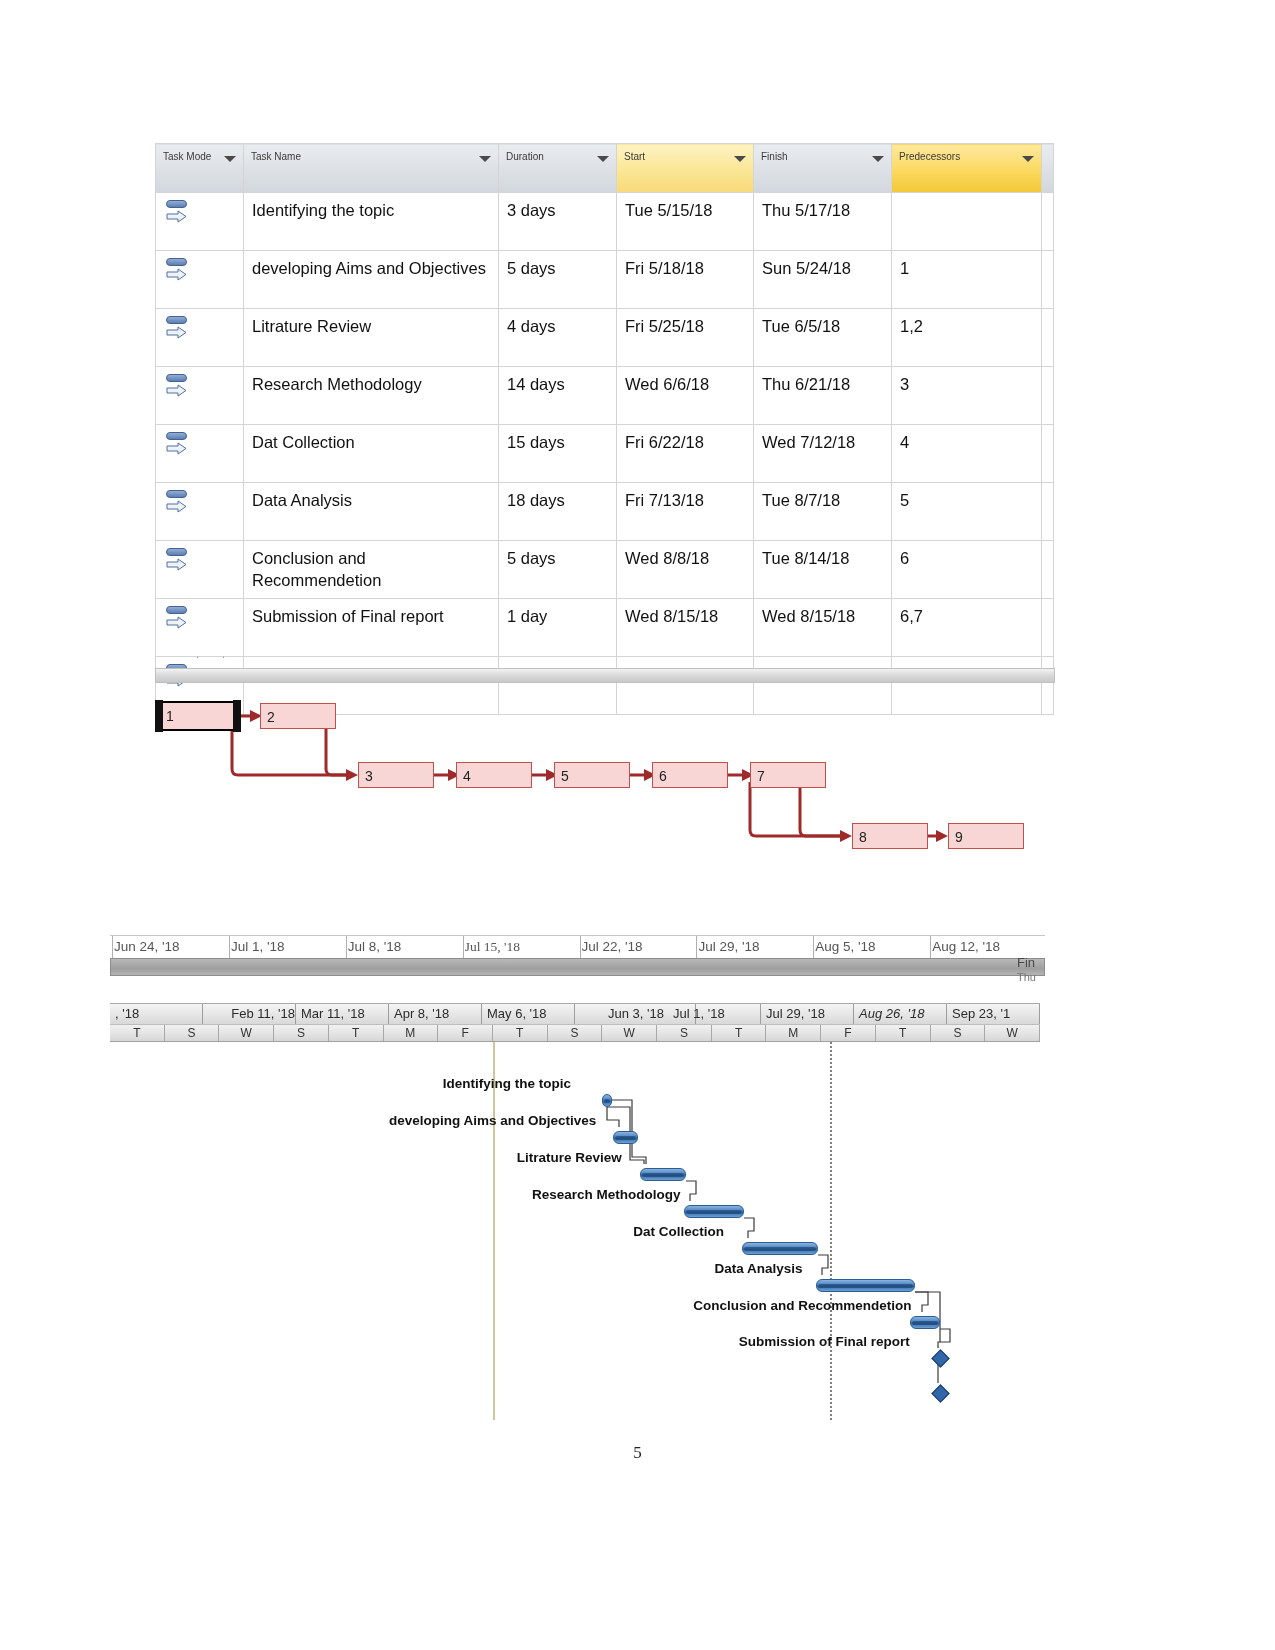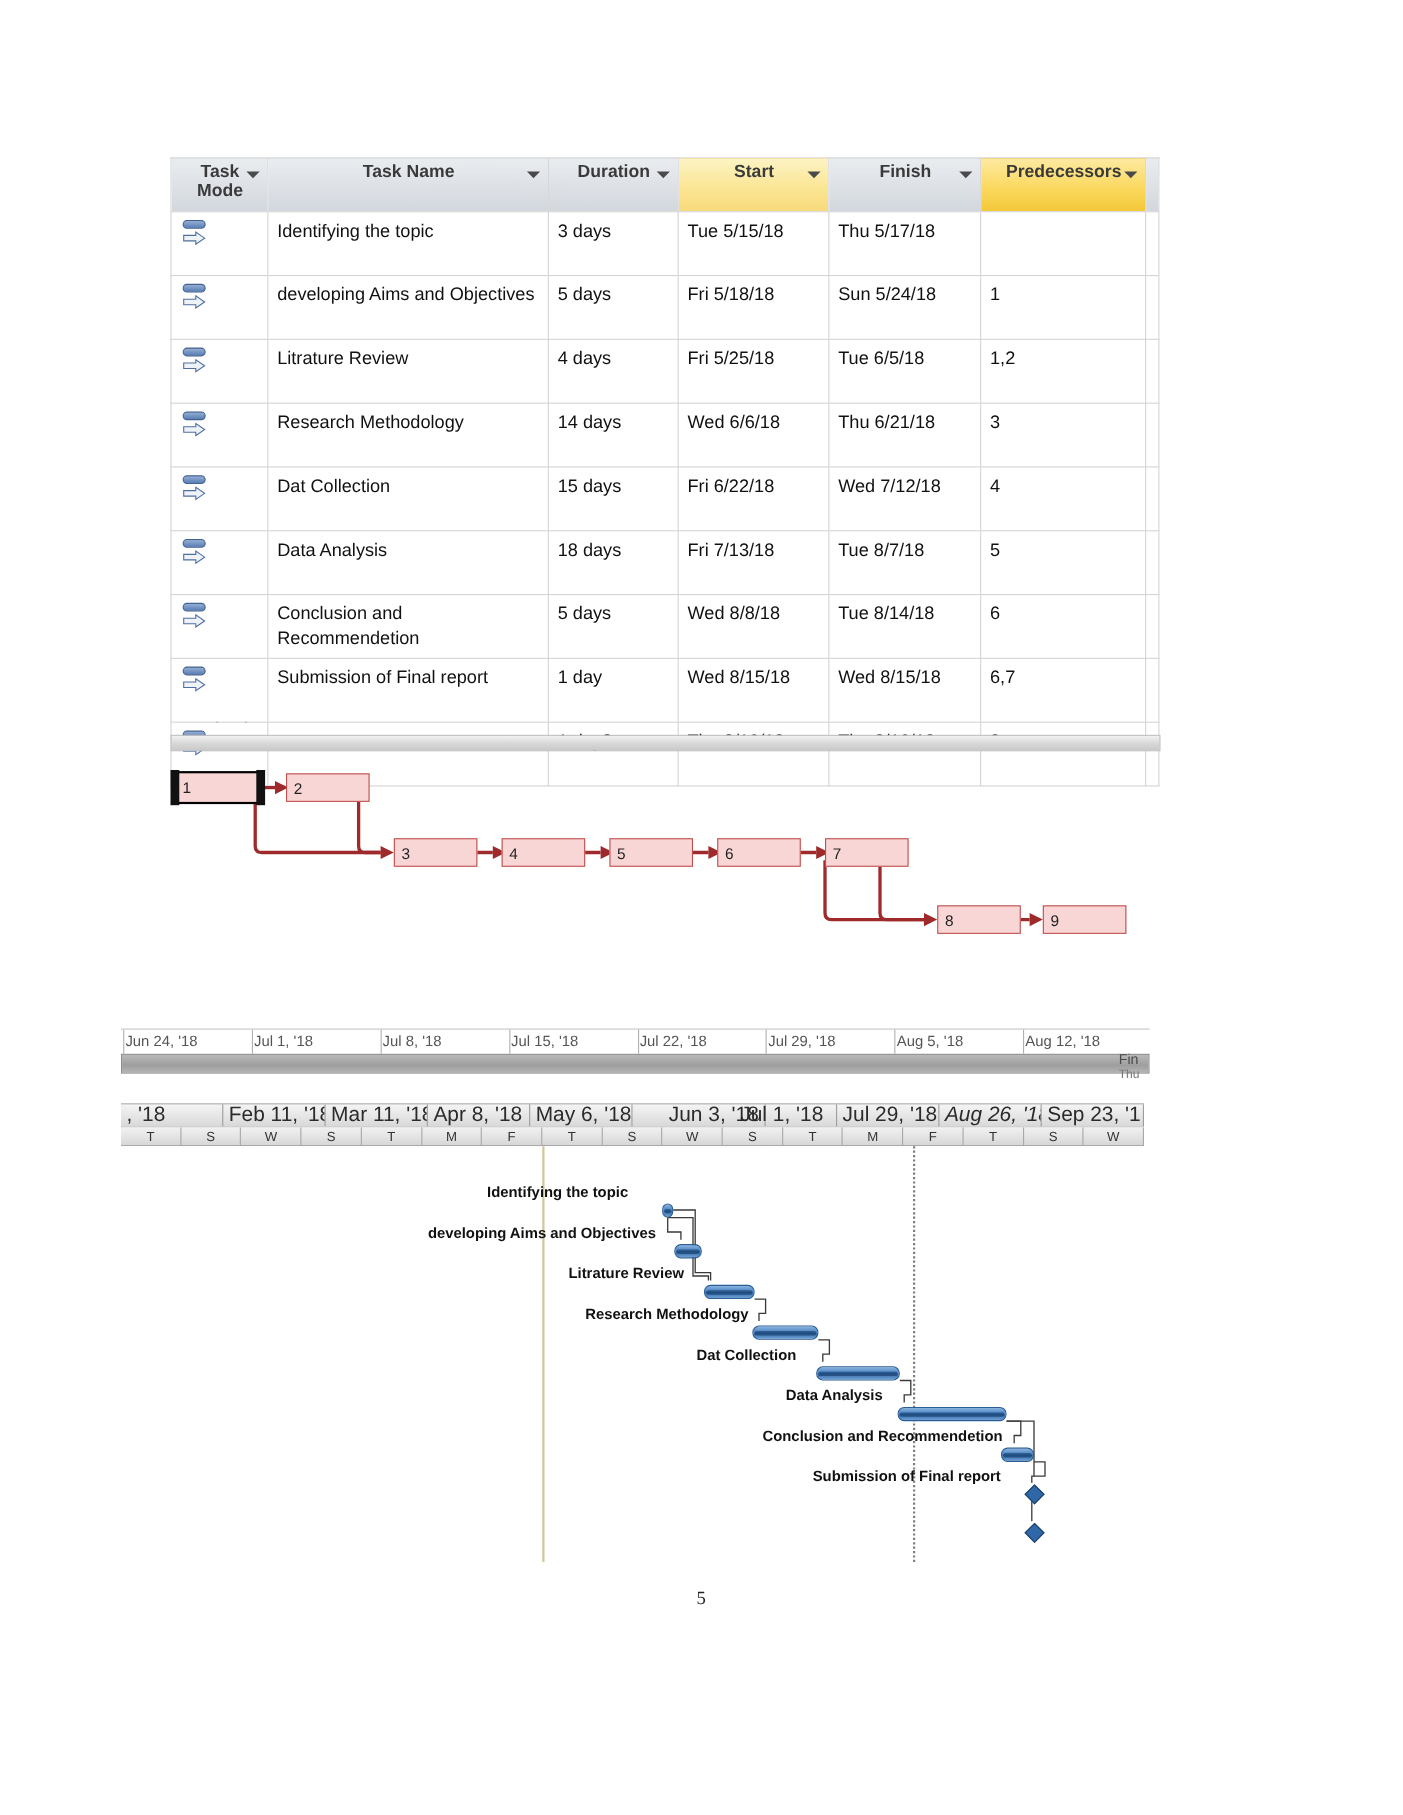--- a/index.html
+++ b/index.html
@@ -20,26 +20,26 @@
     border-collapse:collapse;width:898px;table-layout:fixed;
     font-size:15.5px;
   }
   table.proj th, table.proj td{
     border:1px solid #d4d4d4;
     padding:0;
     vertical-align:top;
   }
   table.proj thead th{
     background:linear-gradient(to bottom,#e9ecef 0%, #dfe3e8 45%, #d2d7dd 100%);
-    font-weight:bold;
+    font-weight:normal;
     color:#3a3a3a;
-    text-align:center;
+    text-align:left;
     height:44px;
     position:relative;
-    font-size:16px;
+    font-size:10px;
     padding:4px 6px 0 7px;
     line-height:17px;
   }
   table.proj thead th.hl{
     background:linear-gradient(to bottom,#fdf3c4 0%, #fbe694 55%, #f7d97a 100%);
   }
   table.proj thead th.hl2{
     background:linear-gradient(to bottom,#fde9a0 0%, #fbd95f 55%, #f3c838 100%);
   }
   .th-label{display:block;}
@@ -135,21 +135,21 @@
   #fin-thu .sub{font-size:11px;color:#777;}
 
   
   #gantt{
     position:absolute;left:110px;top:1003px;width:930px;height:420px;
   }
   .g-hdr-months{
     position:relative;height:20px;
     background:linear-gradient(to bottom,#f4f4f4,#e4e4e4 60%,#d8d8d8);
     border-top:1px solid #a9a9a9;border-bottom:1px solid #bdbdbd;
-    font-size:19px;color:#2b2b2b;
+    font-size:13px;color:#2b2b2b;
   }
   .g-hdr-months .cell{
     position:absolute;top:0;height:20px;line-height:20px;
     border-right:1px solid #9d9d9d;padding-left:5px;box-sizing:border-box;
     white-space:nowrap;overflow:hidden;
   }
   .g-hdr-days{
     position:relative;height:16px;
     background:linear-gradient(to bottom,#f1f1f1,#e2e2e2 60%,#d6d6d6);
     border-bottom:1px solid #a0a0a0;
@@ -428,21 +428,21 @@
 
 <div id="timeline-top">
   <div class="tl-labels" id="tl-labels">
       <div class="tl-tick" style="left: 2px;"></div>
       <span style="left: 4px;">Jun 24, '18</span>
       <div class="tl-tick" style="left: 118.875px;"></div>
       <span style="left: 120.875px;">Jul 1, '18</span>
       <div class="tl-tick" style="left: 235.75px;"></div>
       <span style="left: 237.75px;">Jul 8, '18</span>
       <div class="tl-tick" style="left: 352.625px;"></div>
-      <span style="left: 354.625px;">Jul 15, '18</span>
+      <span style="left: 354.625px; font-family: Liberation Serif, serif;">Jul 15, '18</span>
       <div class="tl-tick" style="left: 469.5px;"></div>
       <span style="left: 471.5px;">Jul 22, '18</span>
       <div class="tl-tick" style="left: 586.375px;"></div>
       <span style="left: 588.375px;">Jul 29, '18</span>
       <div class="tl-tick" style="left: 703.25px;"></div>
       <span style="left: 705.25px;">Aug 5, '18</span>
       <div class="tl-tick" style="left: 820.125px;"></div>
       <span style="left: 822.125px;">Aug 12, '18</span>
     </div>
   <div class="tl-band"></div>

